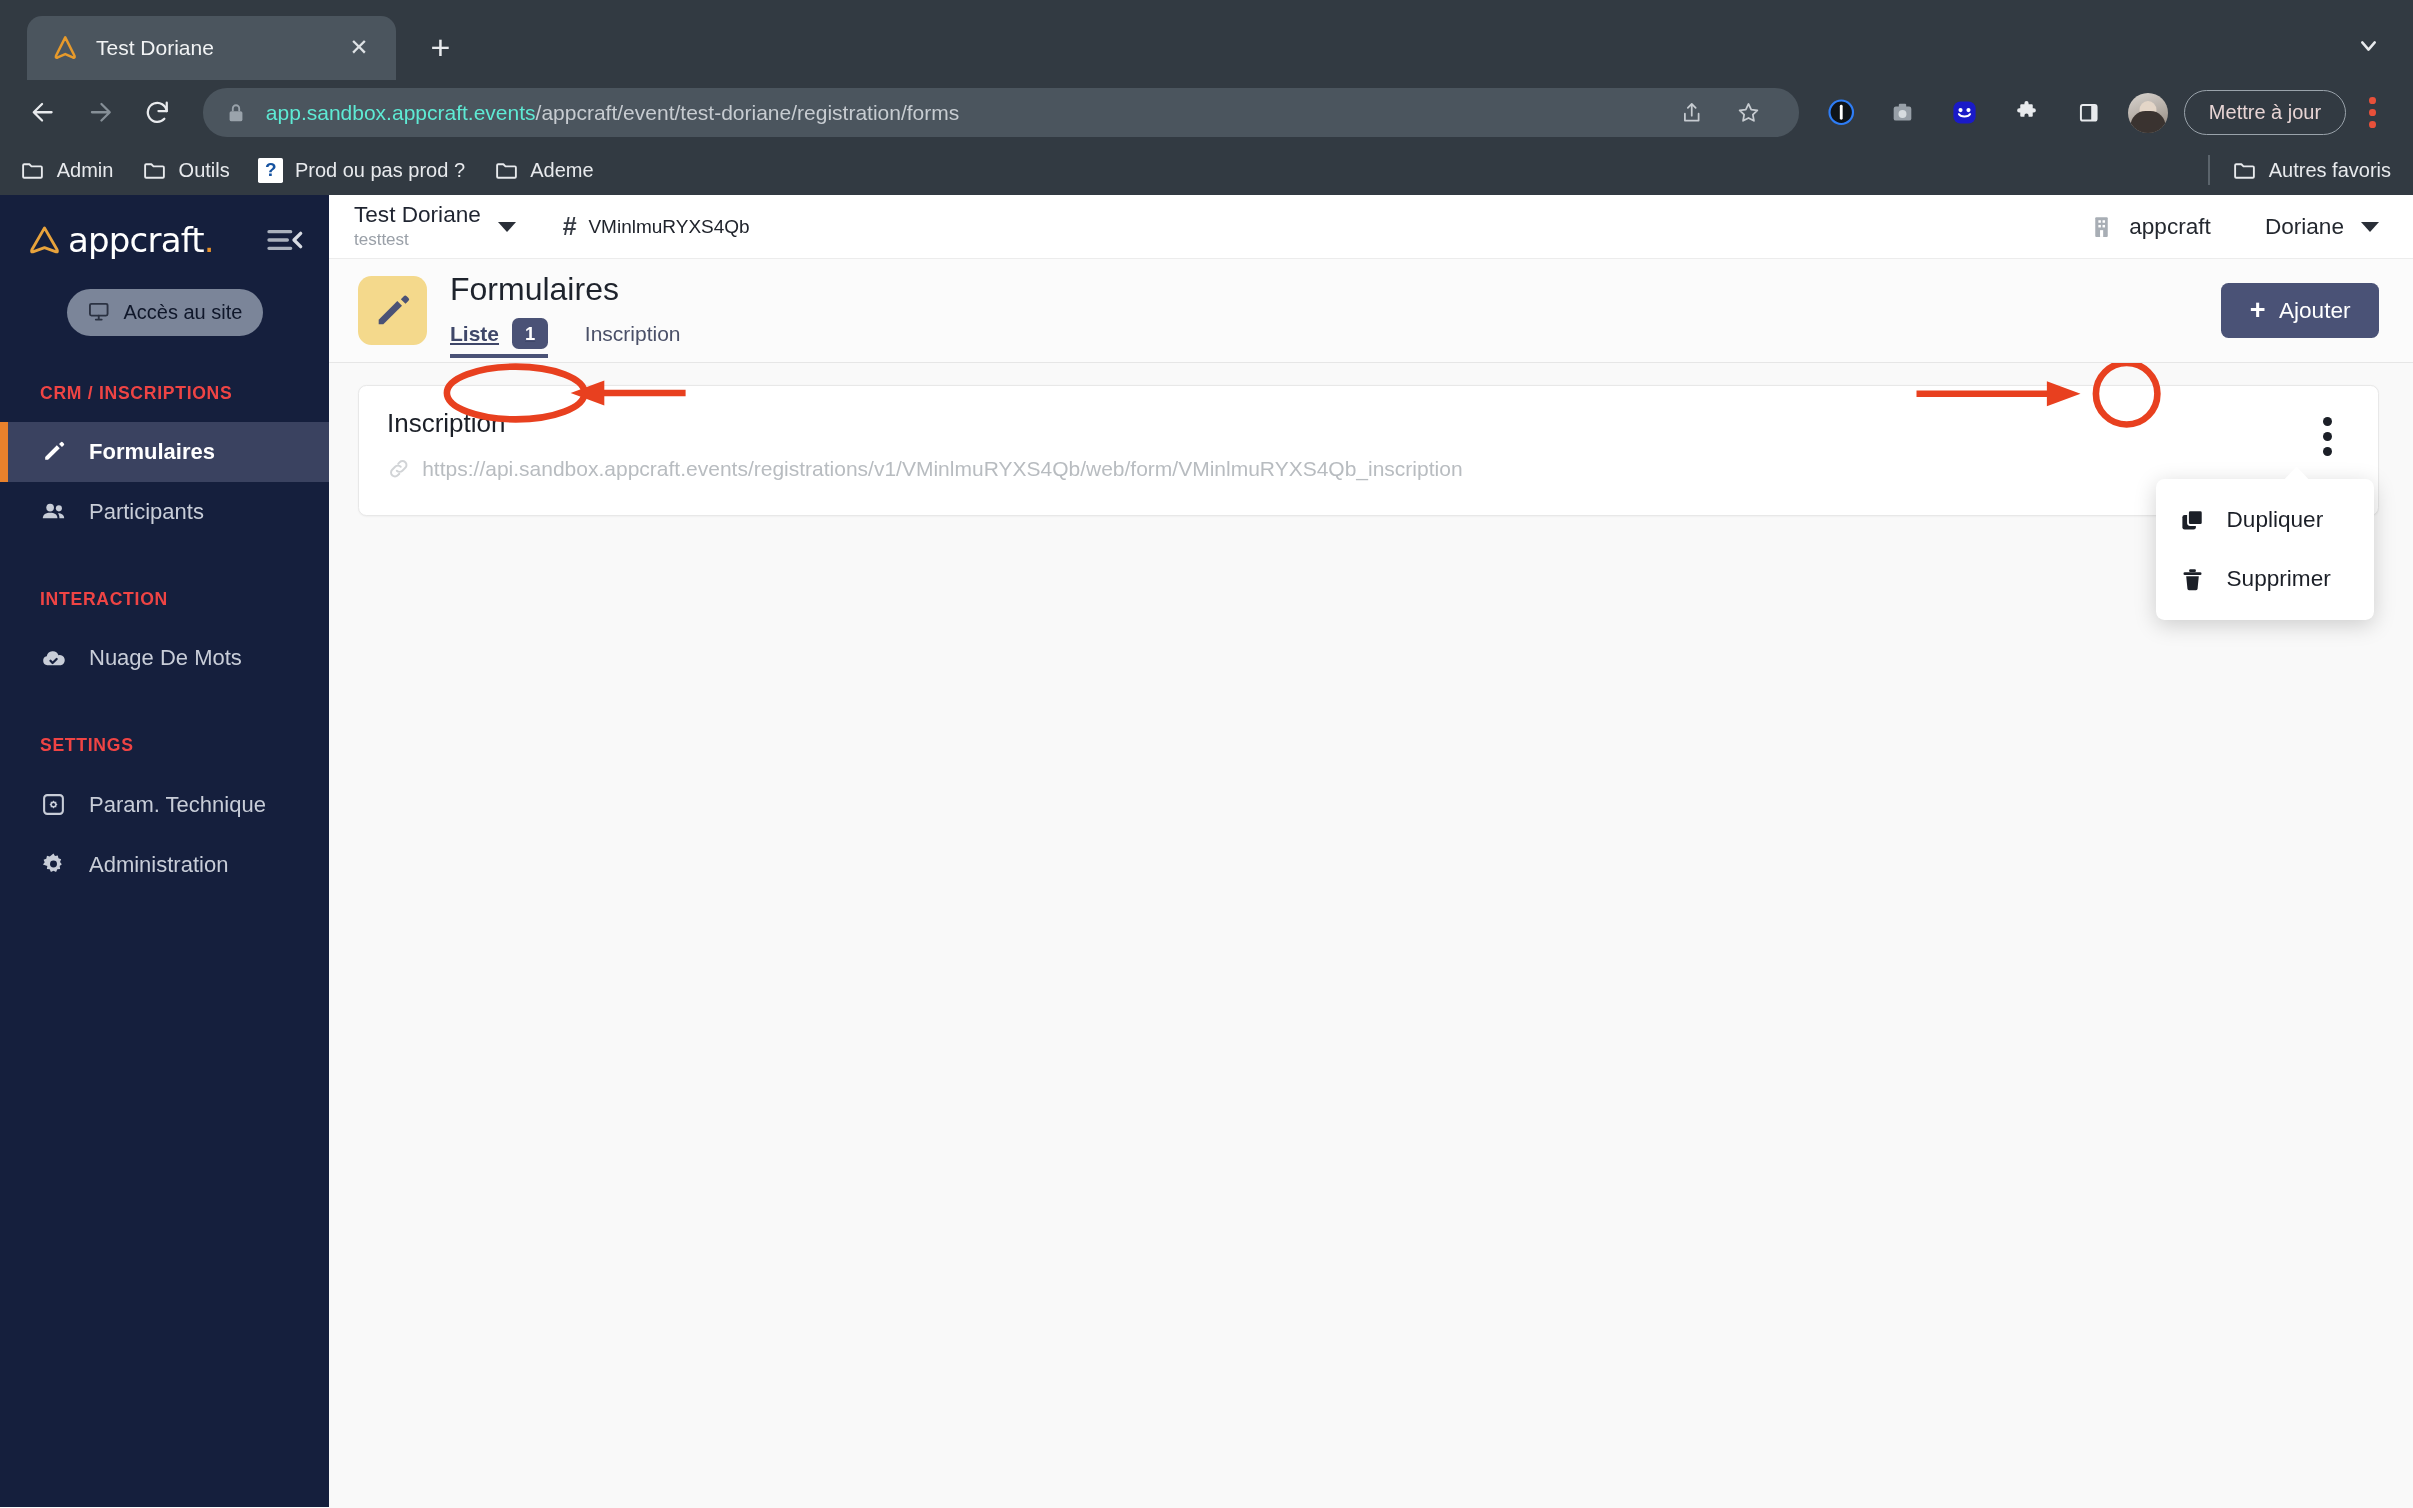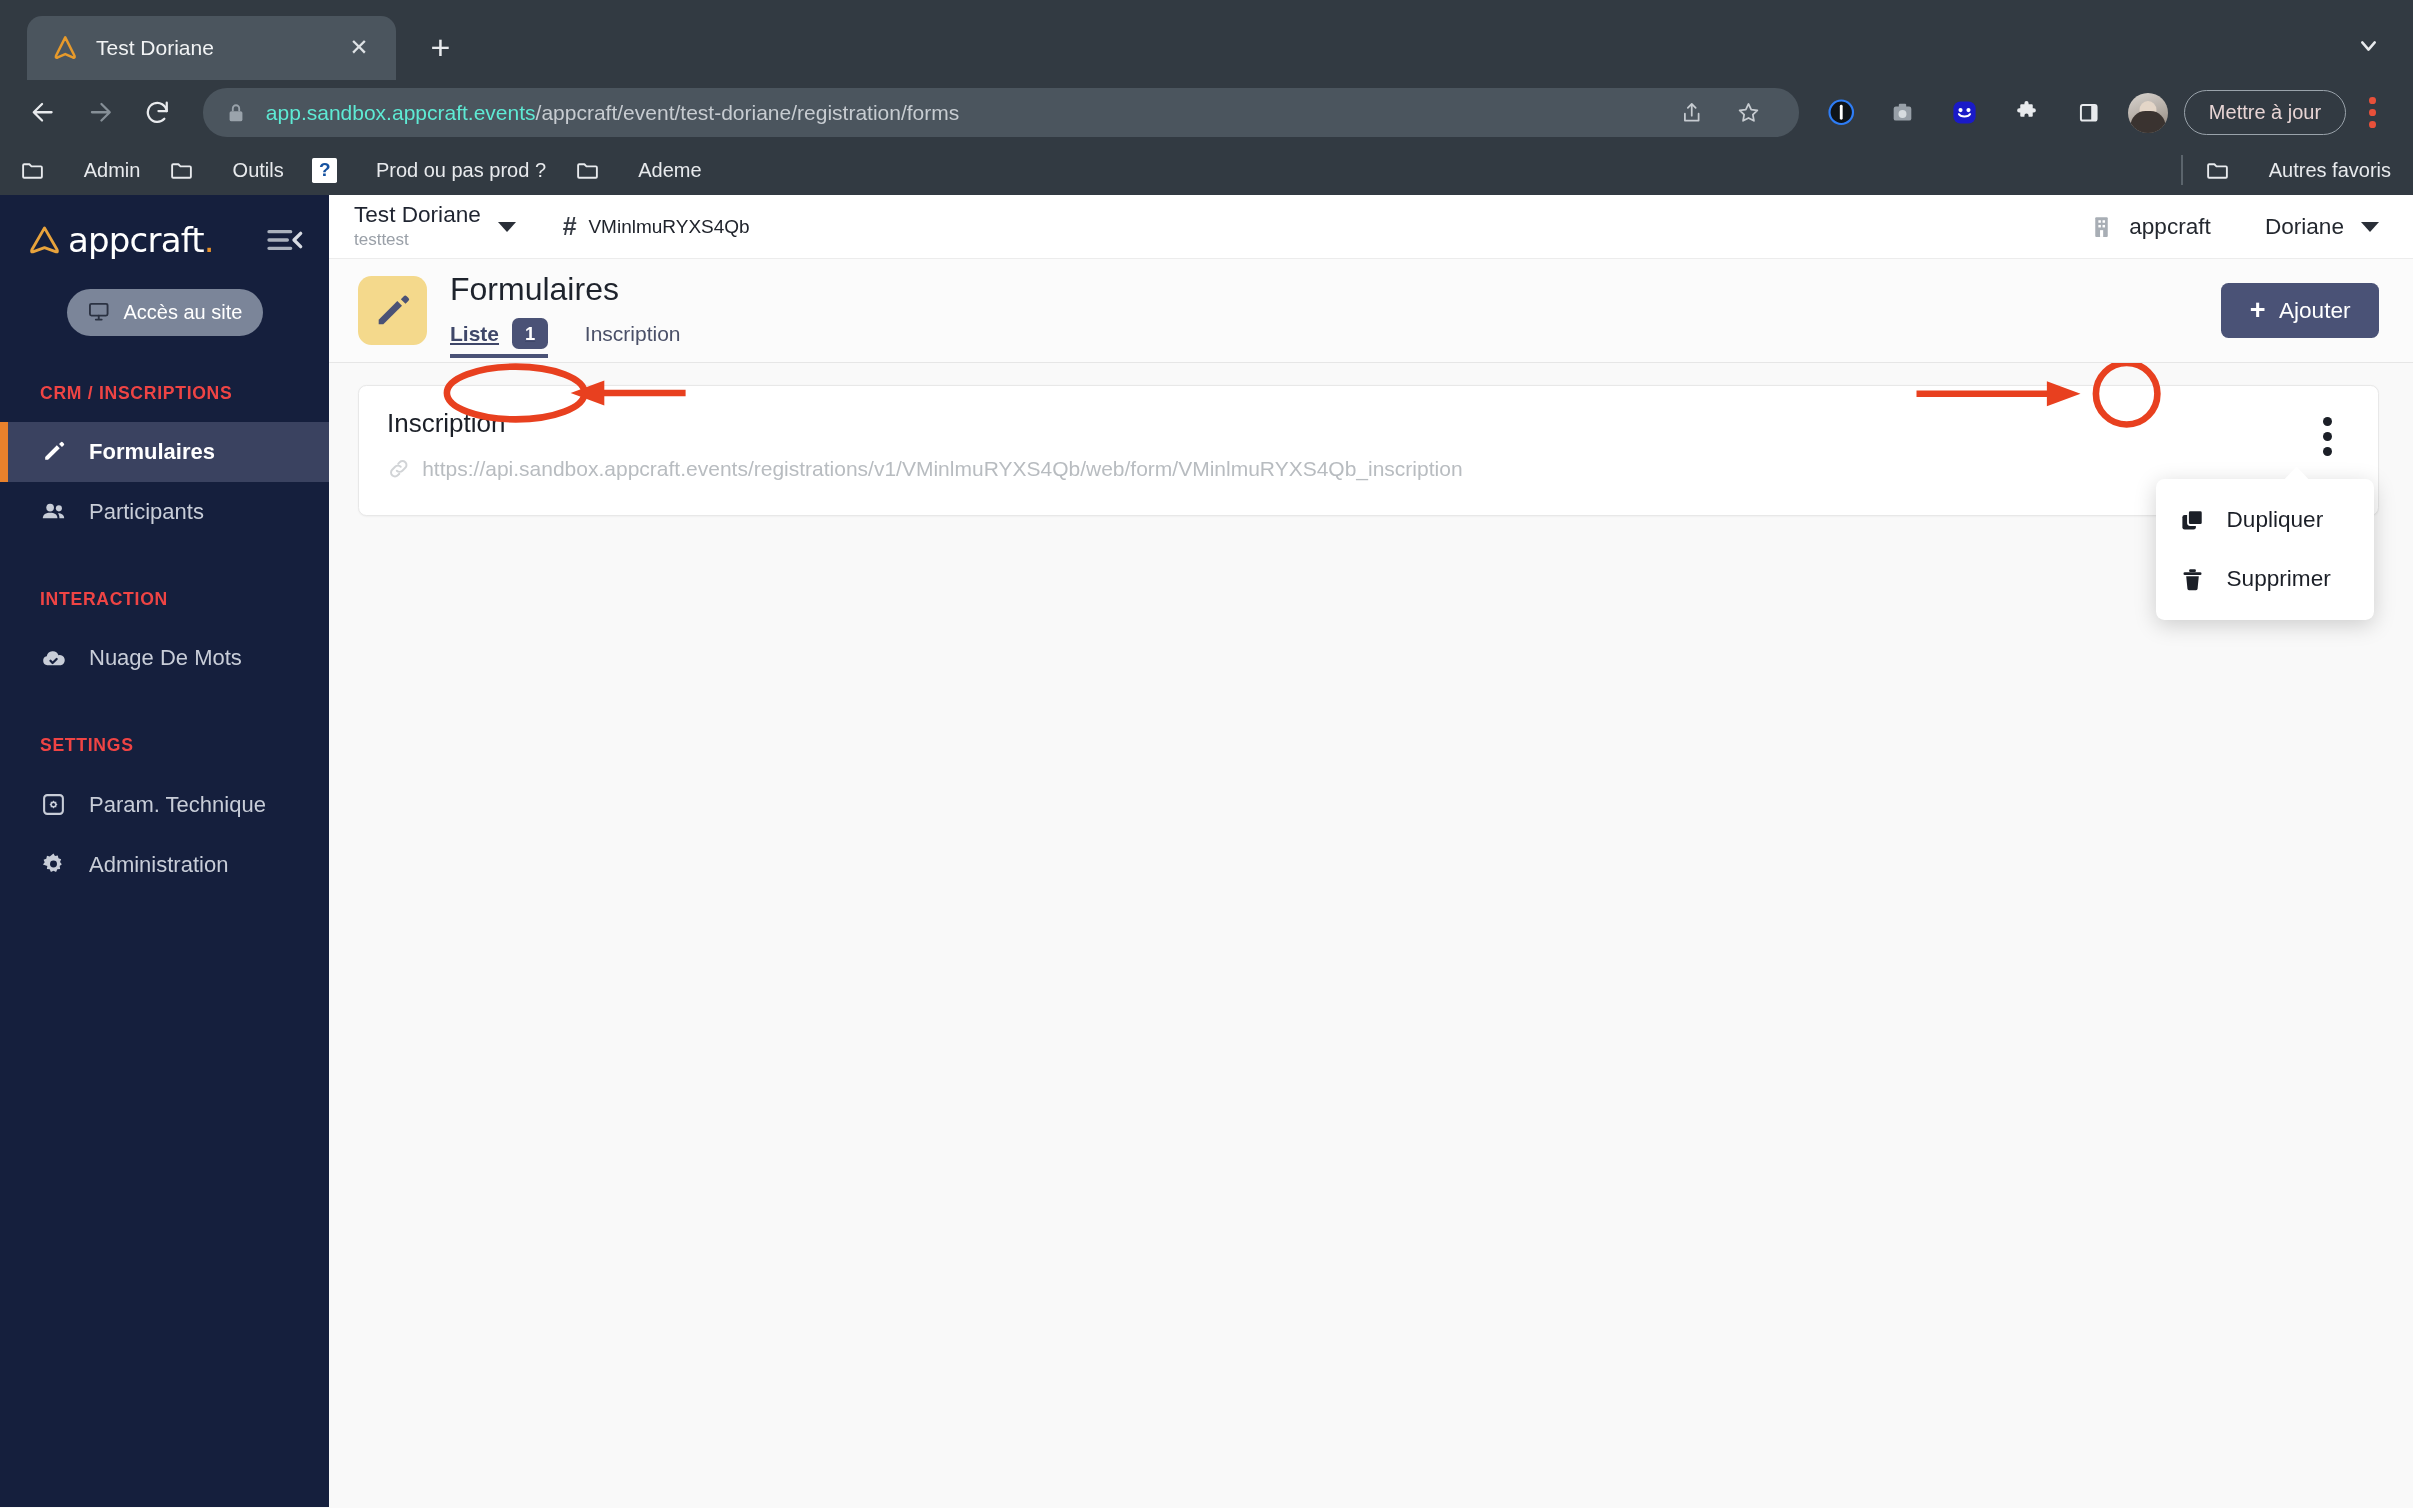--- a/index.html
+++ b/index.html
@@ -88,21 +88,20 @@
   }
   .kebab-browser i { width: 6.7px; height: 6.7px; border-radius: 50%; background: #e8503a; display: block; }
 
   .bookmarks {
     height: 50px; background: #323a42; display: flex; align-items: center;
     padding: 0 20px; position: relative;
   }
   .bm {
     display: flex; align-items: center; margin-right: 28.5px; color: #e8eaed; font-size: 20px;
     white-space: nowrap;
-    gap: 27px;
   }
   .bm .bmicon { width: 25px; height: 25px; margin-right: 11.7px; flex: 0 0 25px; }
   .bm-q {
     width: 25px; height: 25px; margin-right: 11.7px; flex: 0 0 25px; background: #ffffff;
     color: #1552a0; font-weight: bold; font-size: 19px; display: flex;
     align-items: center; justify-content: center; border-radius: 1.7px;
   }
   .bm-right { position: absolute; right: 22px; display: flex; align-items: center; }
   .bm-divider { width: 1.7px; height: 30px; background: #5b646c; margin-right: 22px; }
 
@@ -118,21 +117,21 @@
   .brand-name {
     color: #ffffff; font-size: 34px; letter-spacing: -0.8px; font-weight: 500;
     font-family: "DejaVu Sans", sans-serif;
   }
   .brand-dot { color: #e8922c; }
   .brand-collapse { margin-left: auto; width: 40px; height: 40px; flex: 0 0 40px; }
 
   .site-btn {
     margin: 28.5px auto 0; width: 196px; height: 47px; background: #7b8599;
     border-radius: 23.5px; display: flex; align-items: center; justify-content: center;
-    color: #ffffff; font-size: 20px;
+    color: #0f172a; font-size: 20px;
   }
   .site-btn .mon { width: 23.5px; height: 23.5px; margin-right: 13.4px; flex: 0 0 23.5px; }
 
   .nav { margin-top: 44px; }
   .nav-section {
     color: #ef4444; font-size: 17.6px; letter-spacing: 0.7px; font-weight: 700;
     padding: 0 18px 0 40px; margin: 47px 0 18.4px;
   }
   .nav-item {
     display: flex; align-items: center; height: 60px; padding-left: 37px;

